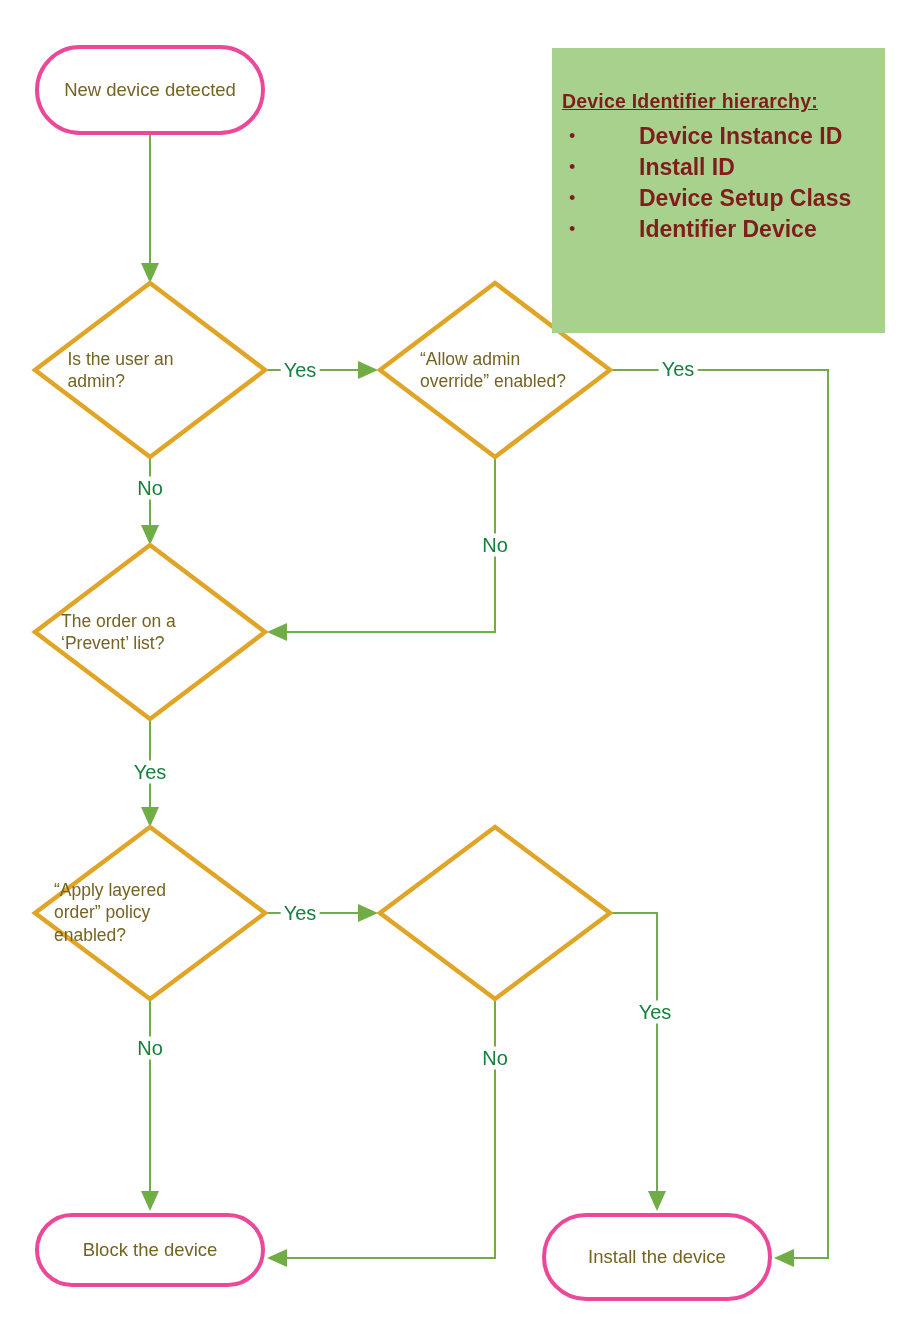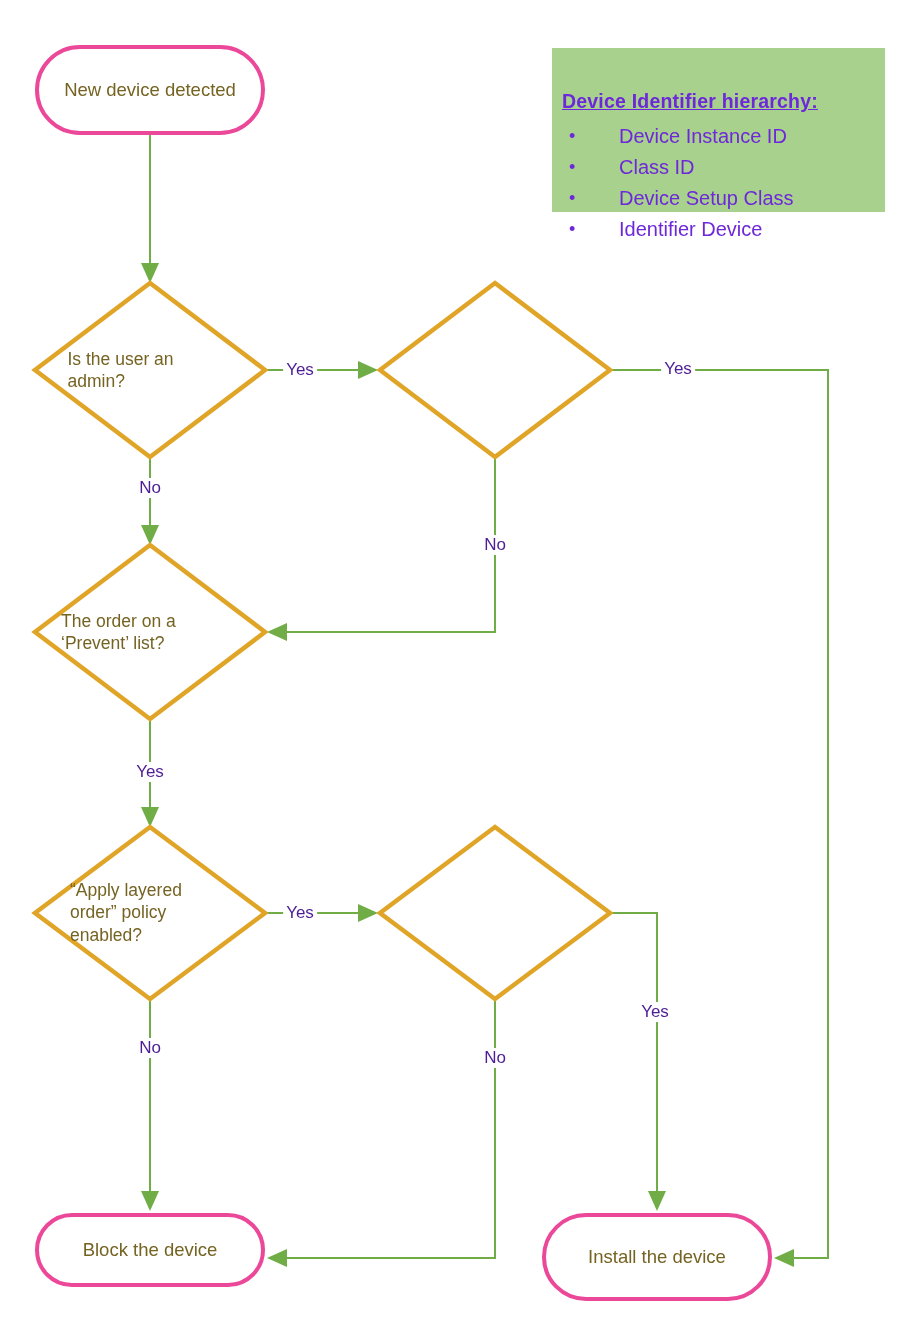--- a/index.html
+++ b/index.html
@@ -23,37 +23,37 @@
   .dtext {
     position:absolute;
     transform:translate(-50%,-50%);
     color:#756322; font-size:17.5px; line-height:1.28;
     text-align:left;
   }
 
   .edge-label {
     position:absolute;
     transform:translate(-50%,-50%);
-    color:#4c1d95; font-size:17px;
+    color:#15803d; font-size:20px;
     background:#ffffff; padding:0 3px;
     text-align:center;
   }
 
   .legend {
-    position:absolute; left:552px; top:48px; width:333px; height:164px;
-    background:#A9D18E; color:#6d28d9; box-sizing:border-box;
+    position:absolute; left:552px; top:48px; width:333px; height:285px;
+    background:#A9D18E; color:#7f1d1d; box-sizing:border-box;
     padding:42px 10px 0 10px;
   }
   .legend-title {
     font-size:19.5px; font-weight:bold; text-decoration:underline;
     margin-left:0px; margin-bottom:8px; letter-spacing:0.2px;
   }
   .legend-row { display:flex; align-items:center; height:31px; }
   .legend-dot { width:10px; margin-left:7px; font-size:18px; }
-  .legend-item-text { margin-left:40px; font-size:20px; }
+  .legend-item-text { margin-left:60px; font-size:23px;font-weight:bold; }
 </style>
 </head>
 <body>
 
 <div class="canvas">
 
   <svg class="wires" width="924" height="1326" viewBox="0 0 924 1326">
 
     <g stroke="#70AD47" stroke-width="2" fill="none">
       <path d="M150 135 V263"></path>
@@ -96,42 +96,43 @@
 
   <div class="stadium" style="left:35px; top:1213px; width:230px; height:74px;">
     <span>Block the device</span>
   </div>
 
   <div class="stadium" style="left:542px; top:1213px; width:230px; height:88px;">
     <span>Install the device</span>
   </div>
 
   <div class="dtext" style="left:150px; top:370px; width:165px;">Is the user an admin?</div>
+  <div class="dtext" style="left:495px; top:370px; width:150px;">“Allow admin override” enabled?</div>
   <div class="dtext" style="left:150px; top:632px; width:178px;">The order on a ‘Prevent’ list?</div>
-  <div class="dtext" style="left:150px; top:913px; width:160px;">“Apply layered order” policy enabled?</div>
+  <div class="dtext" style="left:134px; top:913px; width:160px;">“Apply layered order” policy enabled?</div>
 
   <div class="edge-label" style="left:300px; top:370px;">Yes</div>
   <div class="edge-label" style="left:150px; top:488px;">No</div>
   <div class="edge-label" style="left:678px; top:369px;">Yes</div>
   <div class="edge-label" style="left:495px; top:545px;">No</div>
   <div class="edge-label" style="left:150px; top:772px;">Yes</div>
   <div class="edge-label" style="left:300px; top:913px;">Yes</div>
   <div class="edge-label" style="left:150px; top:1048px;">No</div>
   <div class="edge-label" style="left:655px; top:1012px;">Yes</div>
   <div class="edge-label" style="left:495px; top:1058px;">No</div>
 
   <div class="legend">
     <div class="legend-title">Device Identifier hierarchy:</div>
     <div class="legend-row">
       <span class="legend-dot">•</span>
       <span class="legend-item-text">Device Instance ID</span>
     </div>
     <div class="legend-row">
       <span class="legend-dot">•</span>
-      <span class="legend-item-text">Class ID</span>
+      <span class="legend-item-text">Install ID</span>
     </div>
     <div class="legend-row">
       <span class="legend-dot">•</span>
       <span class="legend-item-text">Device Setup Class</span>
     </div>
     <div class="legend-row">
       <span class="legend-dot">•</span>
       <span class="legend-item-text">Identifier Device</span>
     </div>
   </div>

